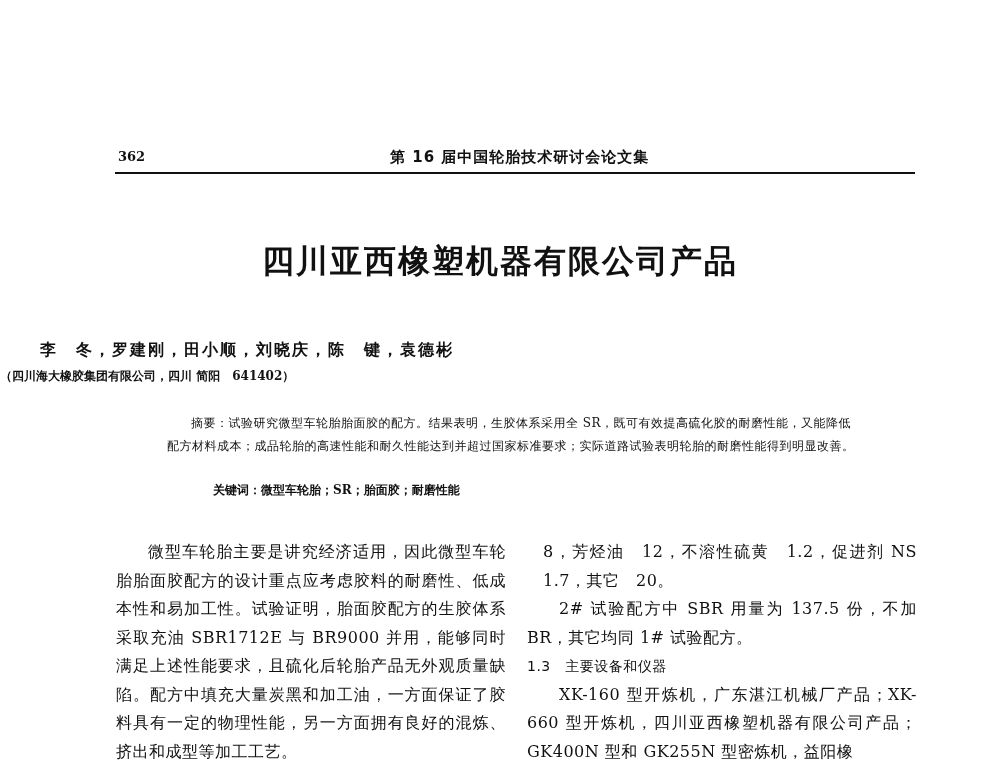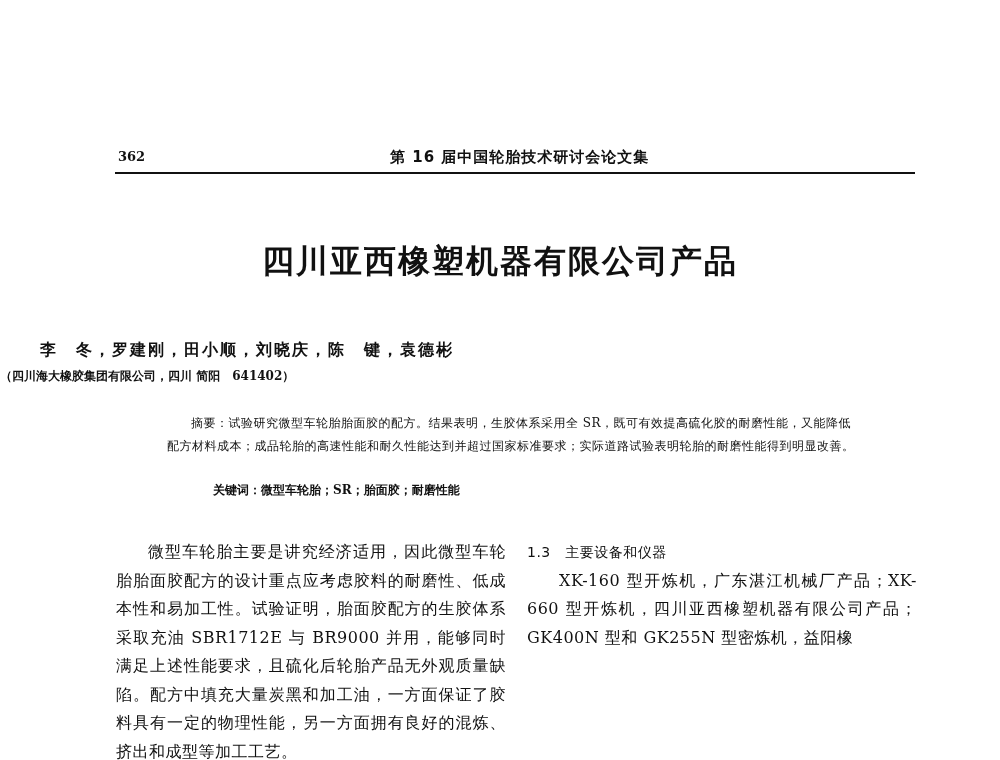--- a/index.html
+++ b/index.html
@@ -39,15 +39,17 @@
 <div class="affil">（四川海大橡胶集团有限公司，四川 简阳　641402）</div>
 
 <div class="abstract">摘要：试验研究微型车轮胎胎面胶的配方。结果表明，生胶体系采用全 SR，既可有效提高硫化胶的耐磨性能，又能降低配方材料成本；成品轮胎的高速性能和耐久性能达到并超过国家标准要求；实际道路试验表明轮胎的耐磨性能得到明显改善。</div>
 <div class="keywords">关键词：微型车轮胎；SR；胎面胶；耐磨性能</div>
 
 <div class="col col-left">
   <p class="indent">微型车轮胎主要是讲究经济适用，因此微型车轮胎胎面胶配方的设计重点应考虑胶料的耐磨性、低成本性和易加工性。试验证明，胎面胶配方的生胶体系采取充油 SBR1712E 与 BR9000 并用，能够同时满足上述性能要求，且硫化后轮胎产品无外观质量缺陷。配方中填充大量炭黑和加工油，一方面保证了胶料具有一定的物理性能，另一方面拥有良好的混炼、挤出和成型等加工工艺。</p>
 </div>
 
 <div class="col col-right">
+  <p class="hang">8，芳烃油　12，不溶性硫黄　1.2，促进剂 NS　1.7，其它　20。</p>
+  <p class="indent">2# 试验配方中 SBR 用量为 137.5 份，不加 BR，其它均同 1# 试验配方。</p>
   <p class="section-head">1.3　主要设备和仪器</p>
   <p class="indent">XK-160 型开炼机，广东湛江机械厂产品；XK-660 型开炼机，四川亚西橡塑机器有限公司产品；GK400N 型和 GK255N 型密炼机，益阳橡</p>
 </div>
 
 </body></html>

